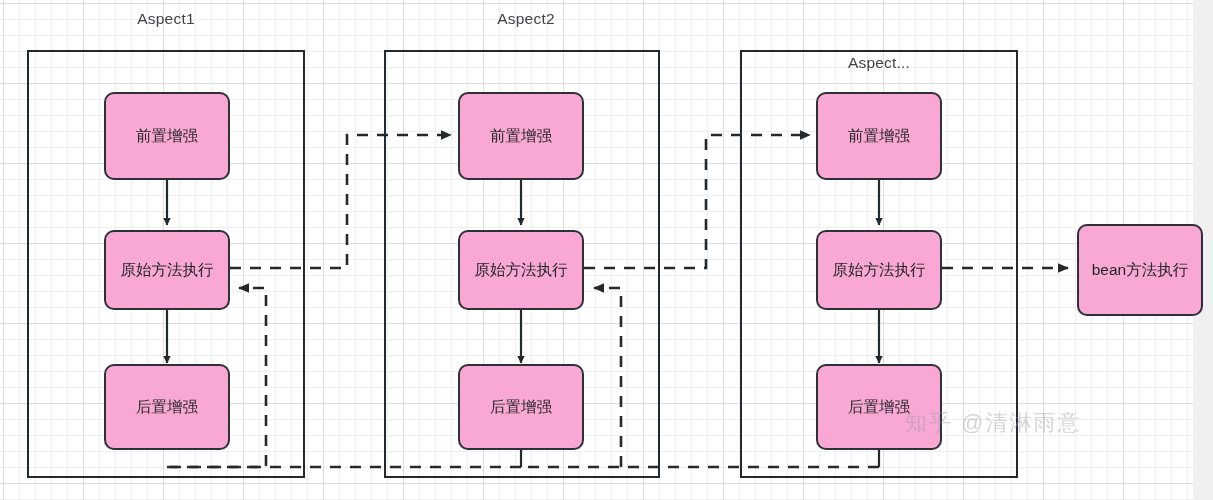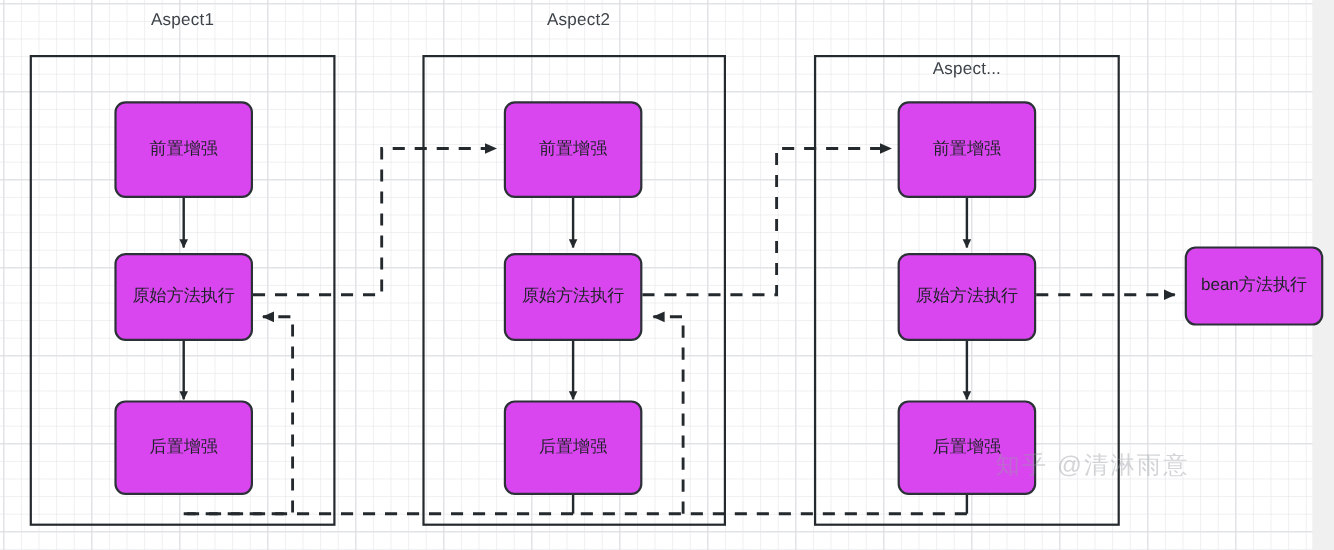--- a/index.html
+++ b/index.html
@@ -57,21 +57,21 @@
     text-align: center;
     font-family: "Liberation Sans", "DejaVu Sans", sans-serif;
   }
 
   
   .node {
     position: absolute;
     box-sizing: border-box;
     border: 2.2px solid #2b3137;
     border-radius: 10px;
-    background: #d946ef;
+    background: #f9a8d4;
     display: flex;
     align-items: center;
     justify-content: center;
     text-align: center;
     color: #1f2328;
     font-size: 15.5px;
     line-height: 1.32;
     padding: 2px 6px;
     font-family: "Liberation Sans", "DejaVu Sans", sans-serif;
   }
@@ -158,15 +158,15 @@
 <div class="node" style="left:104px; top:364px; width:126px; height:86px;">后置增强</div>
 
 <div class="node" style="left:458px; top:92px;  width:126px; height:88px;">前置增强</div>
 <div class="node" style="left:458px; top:230px; width:126px; height:80px;">原始方法执行</div>
 <div class="node" style="left:458px; top:364px; width:126px; height:86px;">后置增强</div>
 
 <div class="node" style="left:816px; top:92px;  width:126px; height:88px;">前置增强</div>
 <div class="node" style="left:816px; top:230px; width:126px; height:80px;">原始方法执行</div>
 <div class="node" style="left:816px; top:364px; width:126px; height:86px;">后置增强</div>
 
-<div class="node" style="left:1077px; top:224px; width:126px; height:72px;">bean方法执行</div>
+<div class="node" style="left:1077px; top:224px; width:126px; height:92px;">bean方法执行</div>
 
 <div id="watermark">知乎 @清淋雨意</div>
 
 </body></html>

